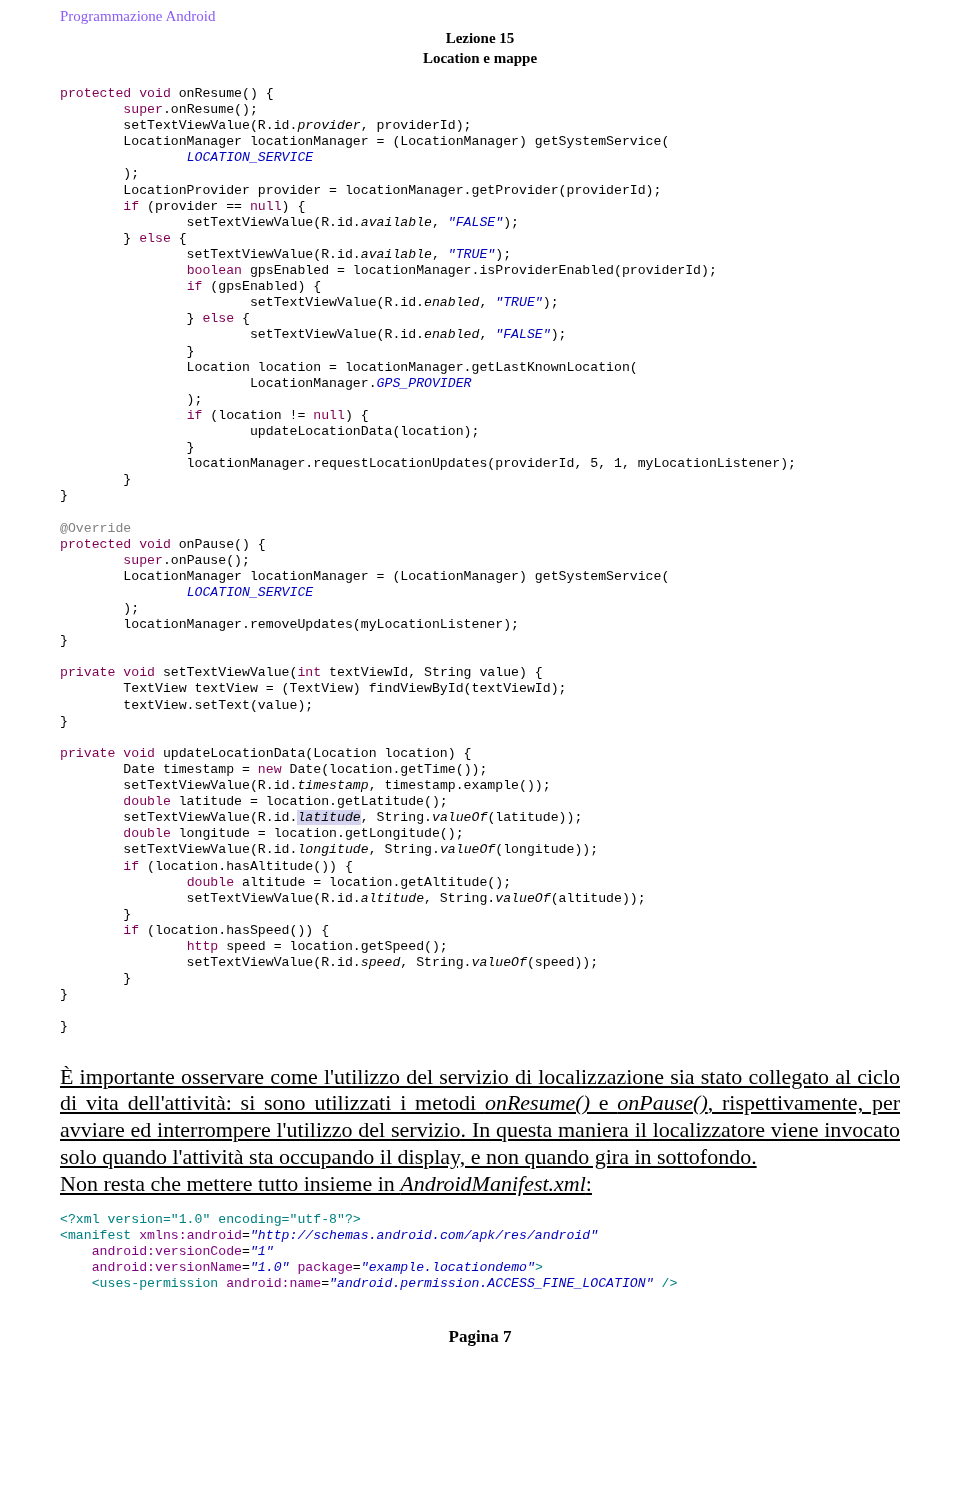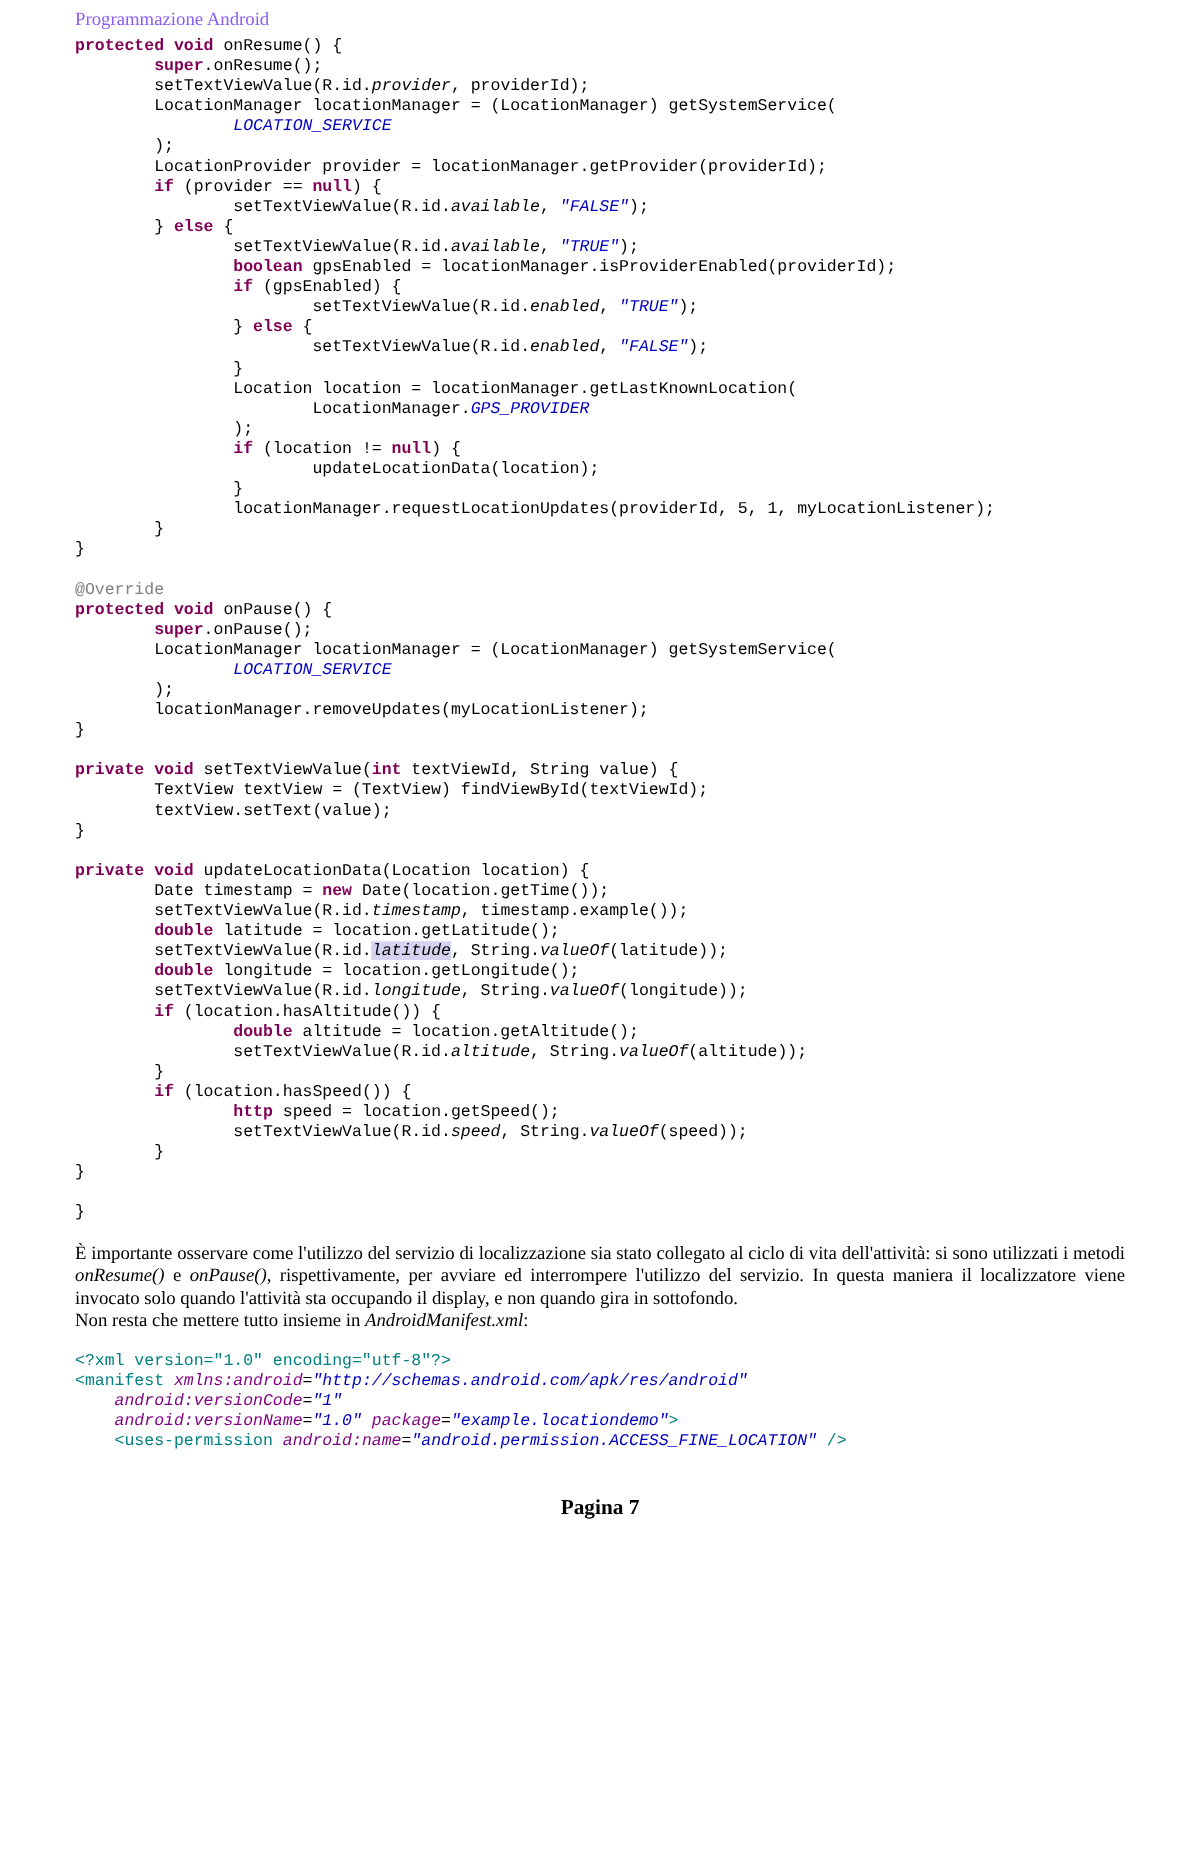--- a/index.html
+++ b/index.html
@@ -27,49 +27,54 @@
     margin-bottom: 18px;
     line-height: 1.3;
   }
   pre.code {
     font-family: "Courier New", Courier, monospace;
     font-size: 13.2px;
     line-height: 1.22;
     white-space: pre;
     margin: 0;
   }
-  .kw { color: #7f0055; font-weight: bold; }
+  .kw { color: #7f0055; font-weight: normal; }
   .str { color: #0000c0; font-style: italic; }
   .fld { color: #000000; font-style: italic; }
   .sfld { color: #0000c0; font-style: italic; }
   .ann { color: #808080; }
   .hlblue { background: #d4d4f0; }
   .xmlc { color: #008080; }
-  .xmlattr { color: #7f007f; font-style: italic; }
+  .xmlattr { color: #7f007f; }
   .xmlval { color: #0000c0; font-style: italic; }
   .paragraph {
-    font-size: 15px;
+    font-size: 22px;
     line-height: 1.22;
     text-align: justify;
-    margin-top: 15px;
+    margin-top: 28px;
     margin-bottom: 14px;
+    text-decoration: underline;
   }
   .footer {
     text-align: center;
     font-weight: bold;
     font-size: 17px;
     margin-top: 35px;
   }
 </style>
 </head>
 <body>
 
 <div class="page">
 
   <div class="header">Programmazione Android</div>
+  <div class="subhead">
+    <span>Lezione 15</span><br>
+    <span>Location e mappe</span>
+  </div>
 
 <pre class="code"><span class="kw">protected void</span><span> onResume() {</span>
 <span>        </span><span class="kw">super</span><span>.onResume();</span>
 <span>        setTextViewValue(R.id.</span><span class="fld">provider</span><span>, providerId);</span>
 <span>        LocationManager locationManager = (LocationManager) getSystemService(</span>
 <span>                </span><span class="sfld">LOCATION_SERVICE</span>
 <span>        );</span>
 <span>        LocationProvider provider = locationManager.getProvider(providerId);</span>
 <span>        </span><span class="kw">if</span><span> (provider == </span><span class="kw">null</span><span>) {</span>
 <span>                setTextViewValue(R.id.</span><span class="fld">available</span><span>, </span><span class="str">"FALSE"</span><span>);</span>

